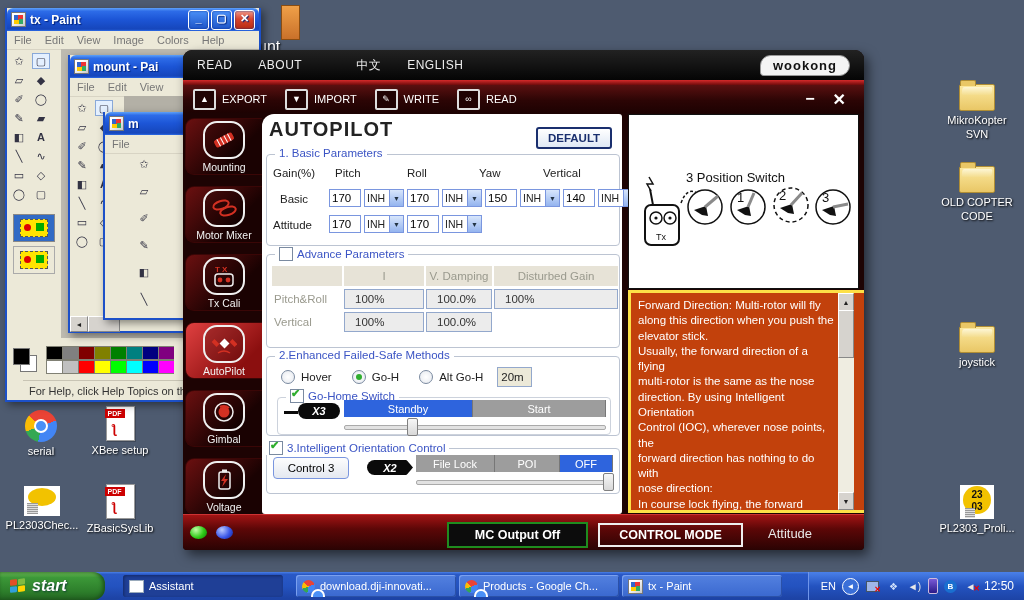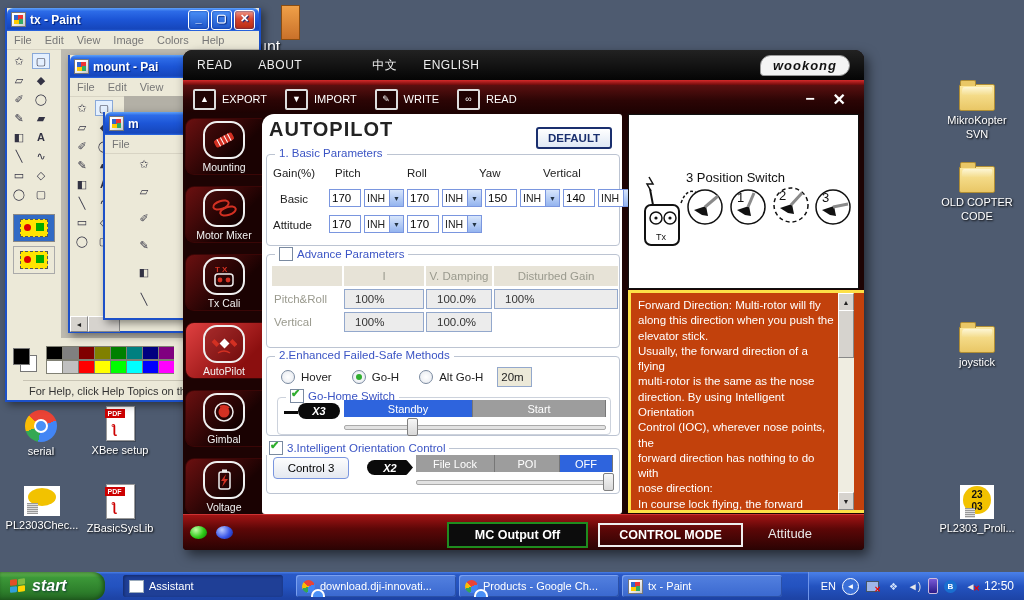--- a/index.html
+++ b/index.html
@@ -284,23 +284,23 @@
     <div class="tcell">✎</div>
     <div class="tcell">◧</div>
     <div class="tcell">╲</div>
   </div>
 </div>
 
 <div id="dji">
   <div class="dji-menu">
     <span>READ</span>
     <span>ABOUT</span>
-    <span style="margin-left:44px">中文</span>
+    <span style="margin-left:28px">中文</span>
     <span>ENGLISH</span>
-    <span style="margin-left:auto;margin-right:14px;background:#f4f4f4;color:#111;border-radius:12px 12px 12px 4px;padding:2px 12px;font-weight:bold;font-style:italic;font-size:13px;border:1px solid #999;letter-spacing:1px">wookong</span>
+    <span style="margin-left:auto;margin-right:14px;background:#f4f4f4;color:#111;border-radius:12px 12px 12px 4px;padding:2px 12px;font-weight:bold;font-size:13px;border:1px solid #999;letter-spacing:1px">wookong</span>
   </div>
   <div class="dji-redstrip"></div>
   <div class="dji-toolbar">
     <div class="tbtn">
         <span class="tbico">▲</span>
         <span>EXPORT</span>
       </div>
     <div class="tbtn">
         <span class="tbico">▼</span>
         <span>IMPORT</span>

